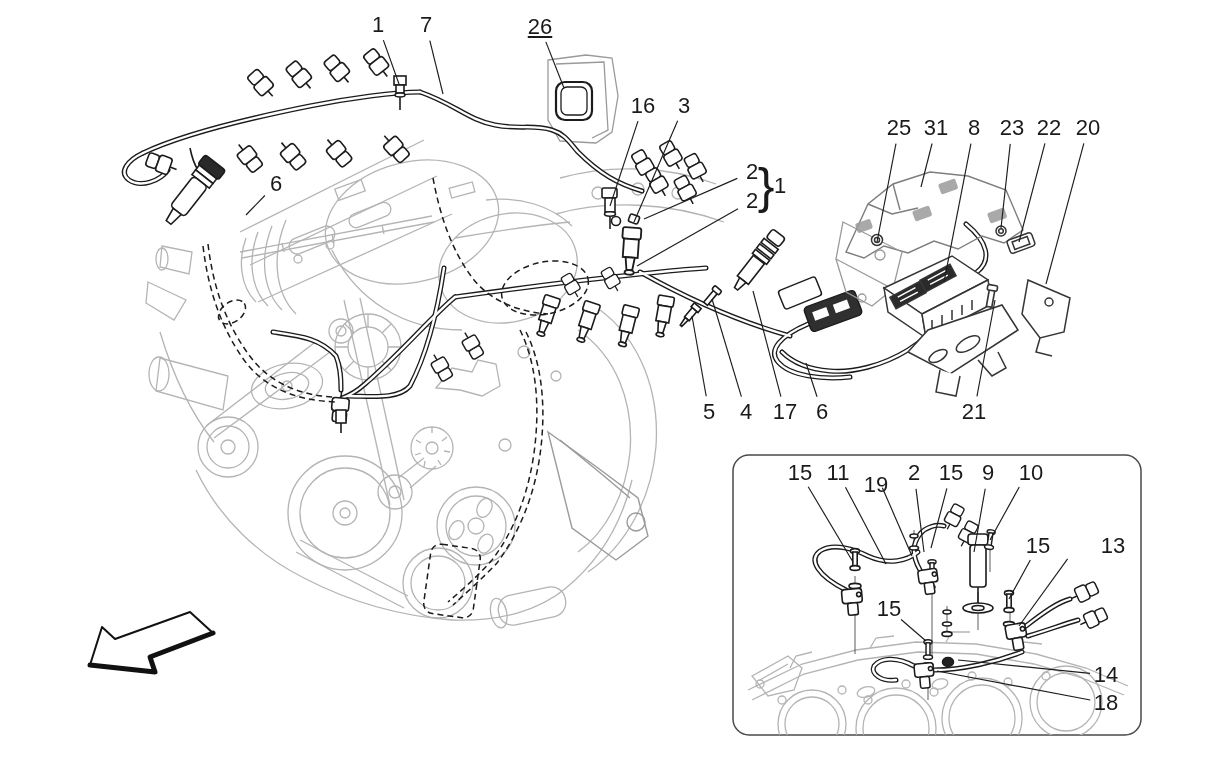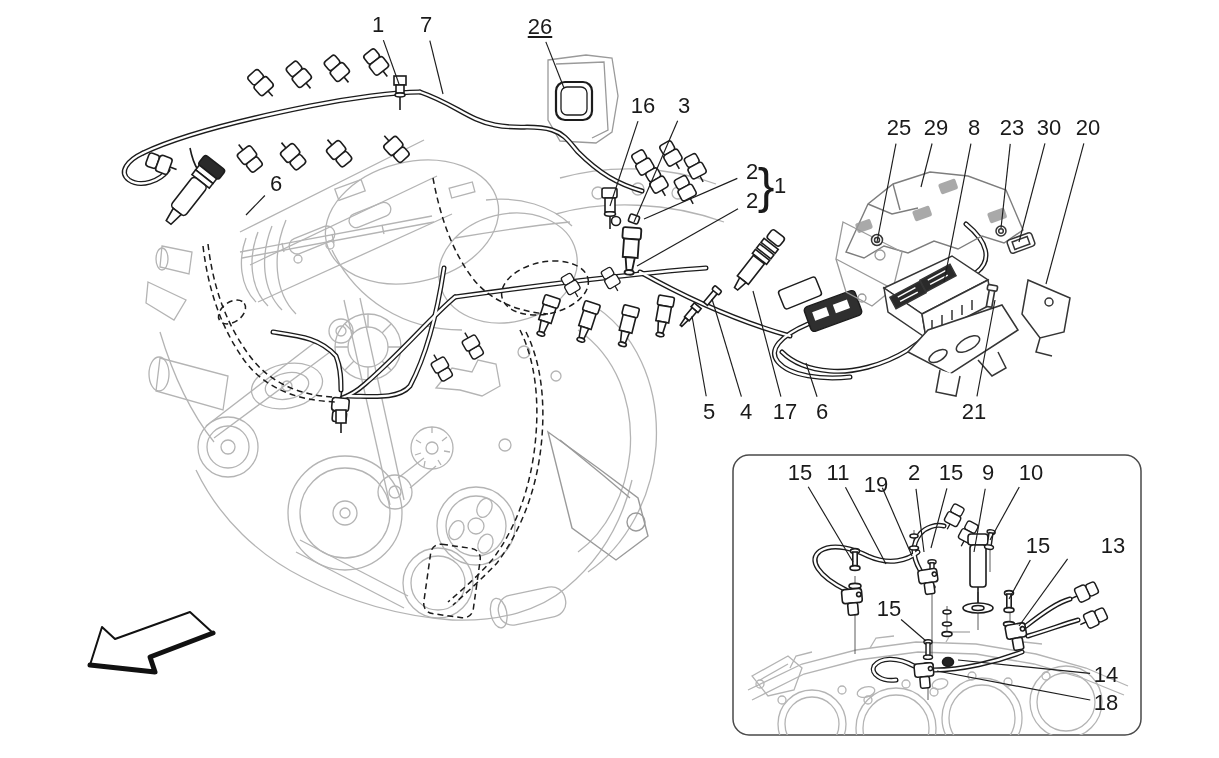--- a/index.html
+++ b/index.html
@@ -546,24 +546,24 @@
 <div class="callout" style="left: 378px; top: 25px;">1</div>
     <div class="callout" style="left: 426px; top: 25px;">7</div>
     <div class="callout" style="left: 540px; top: 27px; text-decoration: underline;">26</div>
     <div class="callout" style="left: 643px; top: 106px;">16</div>
     <div class="callout" style="left: 684px; top: 106px;">3</div>
     <div class="callout" style="left: 752px; top: 172px;">2</div>
     <div class="callout" style="left: 780px; top: 186px;">1</div>
     <div class="callout" style="left: 752px; top: 201px;">2</div>
     <div class="callout" style="left: 276px; top: 184px;">6</div>
     <div class="callout" style="left: 899px; top: 128px;">25</div>
-    <div class="callout" style="left: 936px; top: 128px;">29</div>
+    <div class="callout" style="left: 936px; top: 128px;">31</div>
     <div class="callout" style="left: 974px; top: 128px;">8</div>
     <div class="callout" style="left: 1012px; top: 128px;">23</div>
-    <div class="callout" style="left: 1049px; top: 128px;">30</div>
+    <div class="callout" style="left: 1049px; top: 128px;">22</div>
     <div class="callout" style="left: 1088px; top: 128px;">20</div>
     <div class="callout" style="left: 709px; top: 412px;">5</div>
     <div class="callout" style="left: 746px; top: 412px;">4</div>
     <div class="callout" style="left: 785px; top: 412px;">17</div>
     <div class="callout" style="left: 822px; top: 412px;">6</div>
     <div class="callout" style="left: 974px; top: 412px;">21</div>
     <div class="callout" style="left: 800px; top: 473px;">15</div>
     <div class="callout" style="left: 838px; top: 473px;">11</div>
     <div class="callout" style="left: 876px; top: 473px; margin-top: 12px;">19</div>
     <div class="callout" style="left: 914px; top: 473px;">2</div>

